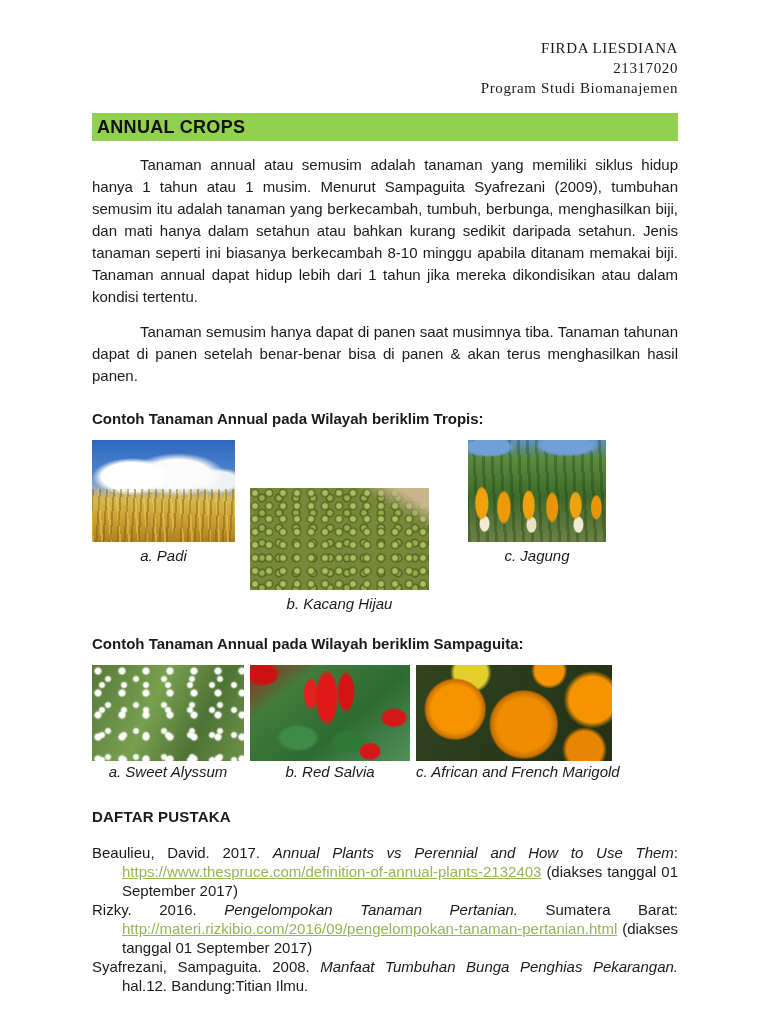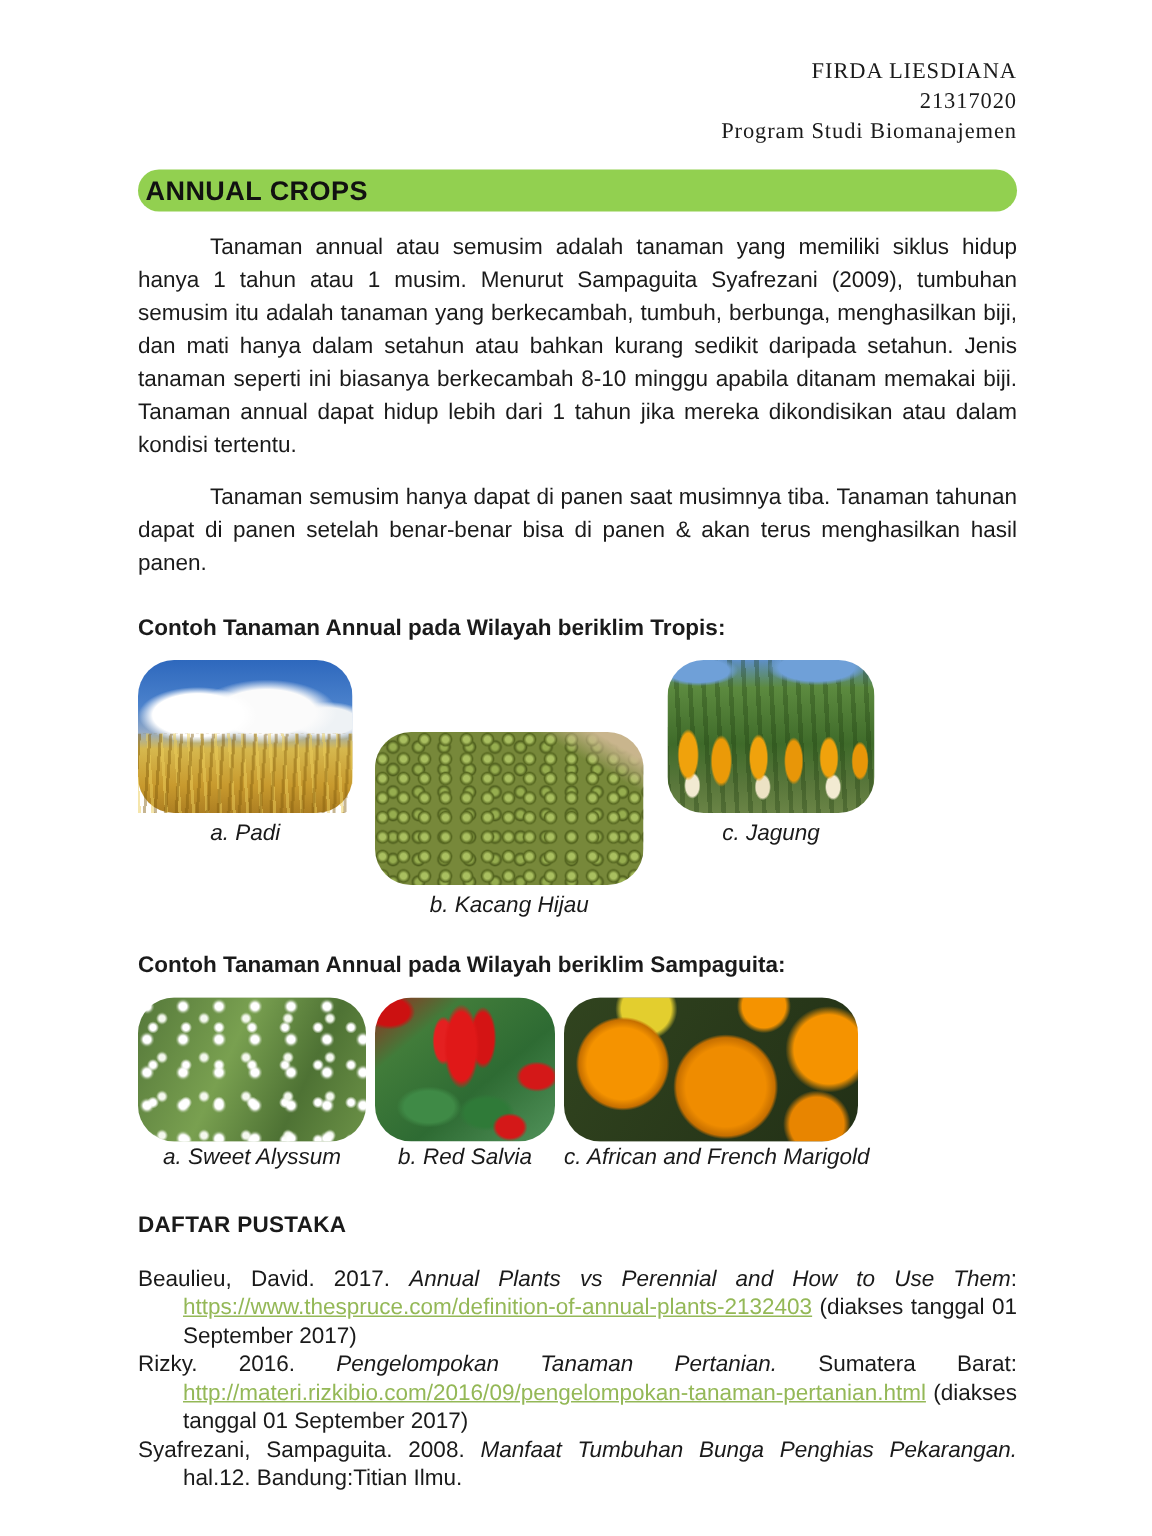--- a/index.html
+++ b/index.html
@@ -1,19 +1,19 @@
 <!DOCTYPE html>
 <html style="--highlight-green: #92d050; --link-green: #94b857;"><head>
 <meta charset="utf-8">
 <style>
   :root{
     --highlight-green:#92d050;
     --link-green:#94b857;
   }
-  *{box-sizing:border-box;border-radius:24px;}
+  *{box-sizing:border-box;}
   html,body{margin:0;padding:0;}
   body{
     background:#ffffff;
     font-family:"Liberation Sans", sans-serif;
     color:#1a1a1a;
   }
   .page{
     position:relative;
     width:768px;
     height:1024px;
@@ -79,24 +79,24 @@
     font-style:italic;
     font-size:15px;
     text-align:center;
     margin-top:5px;
     white-space:nowrap;
   }
   .row2 .cap{margin-top:2px;}
   
   .fig-padi{width:143px;margin-right:15px;}
   .fig-kacang{width:179px;margin-right:16px;margin-top:48px;}
-  .fig-jagung{width:138px;}
+  .fig-jagung{width:138px;margin-left:23px;}
   
   .fig-alyssum{width:152px;margin-right:6px;}
-  .fig-salvia{width:120px;margin-right:6px;}
+  .fig-salvia{width:160px;margin-right:6px;}
   .fig-marigold{width:196px;}
 
   
   #ph-padi{
     background-image:
       radial-gradient(ellipse 55px 26px at 28% 36%, #ffffff 0 55%, rgba(255,255,255,0) 72%),
       radial-gradient(ellipse 65px 30px at 60% 34%, #fbfbfb 0 50%, rgba(255,255,255,0) 72%),
       radial-gradient(ellipse 40px 18px at 88% 40%, #eef2f5 0 50%, rgba(255,255,255,0) 72%),
       linear-gradient(to bottom, #2e68bd 0%, #4b82cc 30%, #93aac7 47%, #d6b84e 58%, #c89a2e 82%, #ad7f22 100%);
     position:relative;

